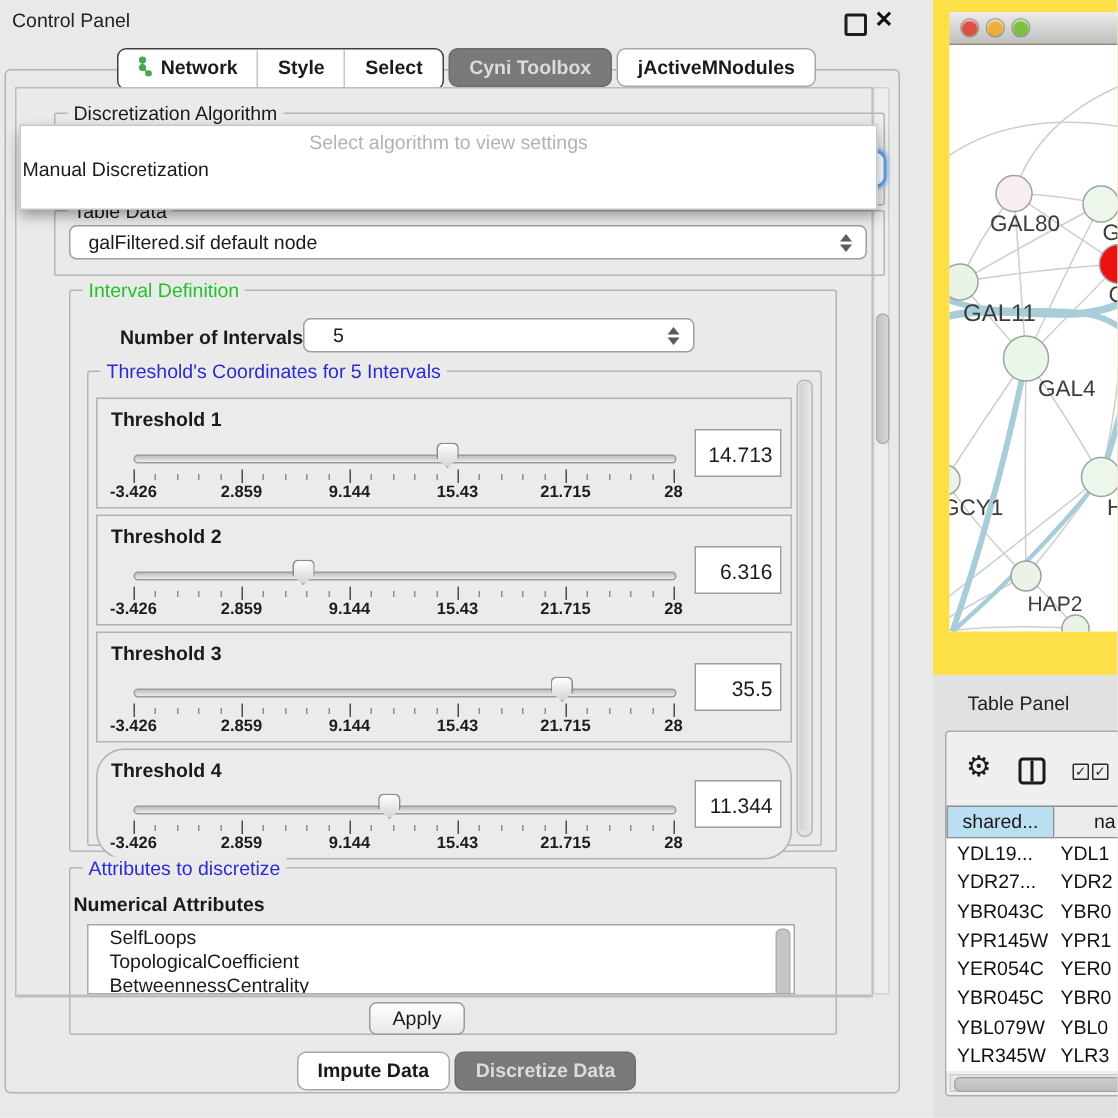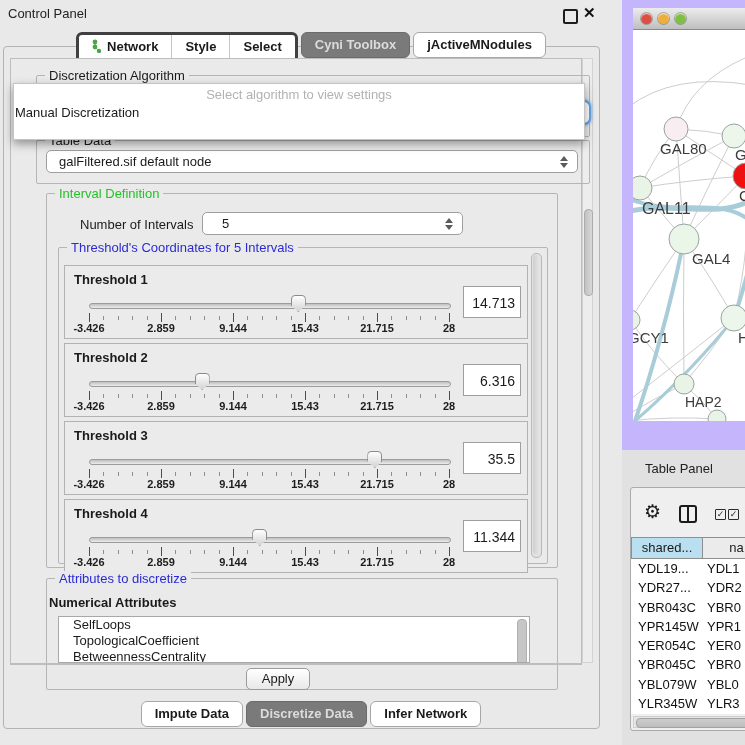--- a/index.html
+++ b/index.html
@@ -10,21 +10,21 @@
   .cp-title{left:8px;top:6px;font-size:13px;color:#222}
   .float-btn{left:563px;top:9px;width:11px;height:11px;border:2px solid #1d1d1d;border-radius:2px}
   .close-btn{left:583px;top:4px;font-size:15px;font-weight:bold;color:#111}
   .cp-frame{left:3px;top:46px;width:595px;height:681px;border:1px solid #b3b3b3;border-radius:4px;background:#e9e9e9}
   .cp-content{left:10px;top:58px;width:570px;height:605px;border:1px solid #bdbdbd;background:#eaeaea}
   .vscroll{left:582px;top:58px;width:11px;height:605px;background:#ededed;border:1px solid #d2d2d2;box-sizing:border-box}
   .vscroll .thumb{position:absolute;left:1px;top:150px;width:7px;height:85px;border-radius:4px;
        background:linear-gradient(90deg,#c2c2c2,#d8d8d8);border:1px solid #ababab}
   
   .tabrow{left:0;top:32px;width:622px;display:flex;justify-content:center;align-items:flex-start}
-  .tabgroup{display:flex;background:#fff;border:3px solid #404040;border-radius:6px;overflow:hidden}
+  .tabgroup{display:flex;background:#fff;border:1px solid #404040;border-radius:6px;overflow:hidden}
   .tab{font-size:13px;font-weight:bold;padding:4px 13px;line-height:16px;white-space:nowrap}
   .tabgroup .tab + .tab{border-left:1px solid #c6c6c6}
   .tab.lone{background:#fff;border:1px solid #a7a7a7;border-radius:6px;margin-left:3px}
   .tab.dark{background:#7a7a7a;border:1px solid #6b6b6b;color:#dcdcdc;border-radius:6px;margin-left:3px}
   .tab .ticon{display:inline-block;vertical-align:-2px;margin-right:5px}
   .tabrow-bottom{left:0;top:701px;width:622px;display:flex;justify-content:center}
   
   .groupbox{border:1px solid #b5b5b5;border-radius:2px;background:transparent}
   .gb-label{position:absolute;top:-8px;left:8px;background:#eaeaea;padding:0 4px;font-size:13px;line-height:15px;white-space:nowrap}
   .green{color:#24c228}.blue{color:#2b2bd5}
@@ -59,21 +59,21 @@
           font-size:14px;line-height:32px;text-align:right;padding-right:5px;box-sizing:border-box}
   .inner-scroll{left:531px;top:253px;width:11px;height:305px;background:#e2e2e2;border:1px solid #b8b8b8;border-radius:5px;box-sizing:border-box}
   .inner-scroll .t2{position:absolute;left:1px;top:1px;width:7px;height:299px;border-radius:4px;background:linear-gradient(90deg,#cfcfcf,#e6e6e6)}
   
   .attr-list{left:58px;top:616px;width:472px;height:47px;background:#fff;border:1px solid #a8a8a8;overflow:hidden;box-sizing:border-box}
   .attr-item{font-size:13px;line-height:16px;padding-left:14px;white-space:nowrap}
   .list-scroll{position:absolute;right:2px;top:2px;width:8px;height:60px;border-radius:4px;background:#c6c6c6;border:1px solid #b0b0b0}
   .apply-btn{left:246px;top:668px;width:62px;height:20px;background:linear-gradient(#ffffff,#e8e8e8);
              border:1px solid #9b9b9b;border-radius:5px;font-size:13px;text-align:center;line-height:19px}
   
-  .net-win{left:622px;top:0;width:123px;height:450px;background:#c4b5fd}
+  .net-win{left:622px;top:0;width:123px;height:450px;background:#fde047}
   .net-title{position:absolute;left:11px;top:8px;width:112px;height:22px;
              background:linear-gradient(#ececec,#bfbfbf);border-bottom:1px solid #8a8a8a;display:flex;align-items:center;padding-left:8px;box-sizing:border-box}
   .light{width:11px;height:11px;border-radius:50%;margin-right:6px;box-shadow:inset 0 1px 1px rgba(255,255,255,.7),0 0 0 1px rgba(0,0,0,.25)}
   .net-canvas{position:absolute;left:11px;top:30px;width:112px;height:391px;background:#fff}
   
   .tp-section{left:622px;top:450px;width:123px;height:295px;background:#e1e1e1}
   .tp-title{position:absolute;left:23px;top:11px;font-size:13px;color:#222}
   .tp-panel{position:absolute;left:8px;top:37px;width:118px;height:244px;background:#efefef;border:1px solid #ababab;border-radius:3px;box-sizing:border-box}
   .gear{position:absolute;left:13px;top:14px;font-size:19px;line-height:19px;color:#1a1a1a}
   .split-icon{position:absolute;left:48px;top:17px;width:14px;height:14px;border:2px solid #1a1a1a;border-radius:3px}
@@ -134,21 +134,21 @@
   <span class="gb-label">Table Data</span>
 </div>
 <div class="abs combo" style="left:46px;top:150px;width:532px;height:23px">
   <span>galFiltered.sif default node</span>
   <span class="spinner"></span>
 </div>
 
 <div class="abs groupbox" style="left:46px;top:193px;width:510px;height:373px">
   <span class="gb-label green">Interval Definition</span>
 </div>
-<div class="abs" style="left:80px;top:217px;font-size:13px;font-weight:normal">Number of Intervals</div>
+<div class="abs" style="left:80px;top:217px;font-size:13px;font-weight:bold">Number of Intervals</div>
 <div class="abs combo" style="left:202px;top:212px;width:261px;height:23px;padding-left:19px">
   <span>5</span>
   <span class="spinner"></span>
 </div>
 
 <div class="abs groupbox" style="left:58px;top:247px;width:488px;height:315px">
   <span class="gb-label blue">Threshold's Coordinates for 5 Intervals</span>
 </div>
 <div class="abs" style="left:64px;top:265px;width:466px;height:312px">
     <div class="th-panel" style="top: 0px;">
@@ -273,21 +273,21 @@
     <div class="ticklabels">
         <span class="ticklabel" style="left: 0%;">-3.426</span>
         <span class="ticklabel" style="left: 20%;">2.859</span>
         <span class="ticklabel" style="left: 40%;">9.144</span>
         <span class="ticklabel" style="left: 60%;">15.43</span>
         <span class="ticklabel" style="left: 80%;">21.715</span>
         <span class="ticklabel" style="left: 100%;">28</span>
       </div>
     <div class="valbox">35.5</div>
   </div>
-    <div class="th-panel" style="top: 234px;">
+    <div class="th-panel" style="top: 234px; border-radius: 19px;">
     <div class="th-label">Threshold 4</div>
     <div class="track">
       <div class="thumb-sl" style="left: calc(47% - 7px);"></div>
     </div>
     <div class="ticks">
         <span class="tick major" style="left: 0%;"></span>
         <span class="tick" style="left: 4%;"></span>
         <span class="tick" style="left: 8%;"></span>
         <span class="tick" style="left: 12%;"></span>
         <span class="tick" style="left: 16%;"></span>
@@ -339,21 +339,20 @@
       <div class="attr-item">BetweennessCentrality</div>
     </div>
   <div class="list-scroll"></div>
 </div>
 <div class="abs" style="left:11px;top:663px;width:570px;height:1px;background:#bdbdbd"></div>
 <div class="abs apply-btn">Apply</div>
 
 <div class="abs tabrow-bottom">
   <div class="tab lone" style="margin-left:0">Impute Data</div>
   <div class="tab dark">Discretize Data</div>
-  <div class="tab lone">Infer Network</div>
 </div>
 
 <div class="abs net-win">
   <div class="net-title">
     <span class="light" style="background:#dd4f43"></span>
     <span class="light" style="background:#eeae3c"></span>
     <span class="light" style="background:#7ec140"></span>
   </div>
   <svg class="net-canvas" id="net-svg" viewBox="0 0 112 391">
       <path d="M -6,78 Q 40,42 118,55" fill="none" stroke="#cdcdcd" stroke-width="1"></path>

